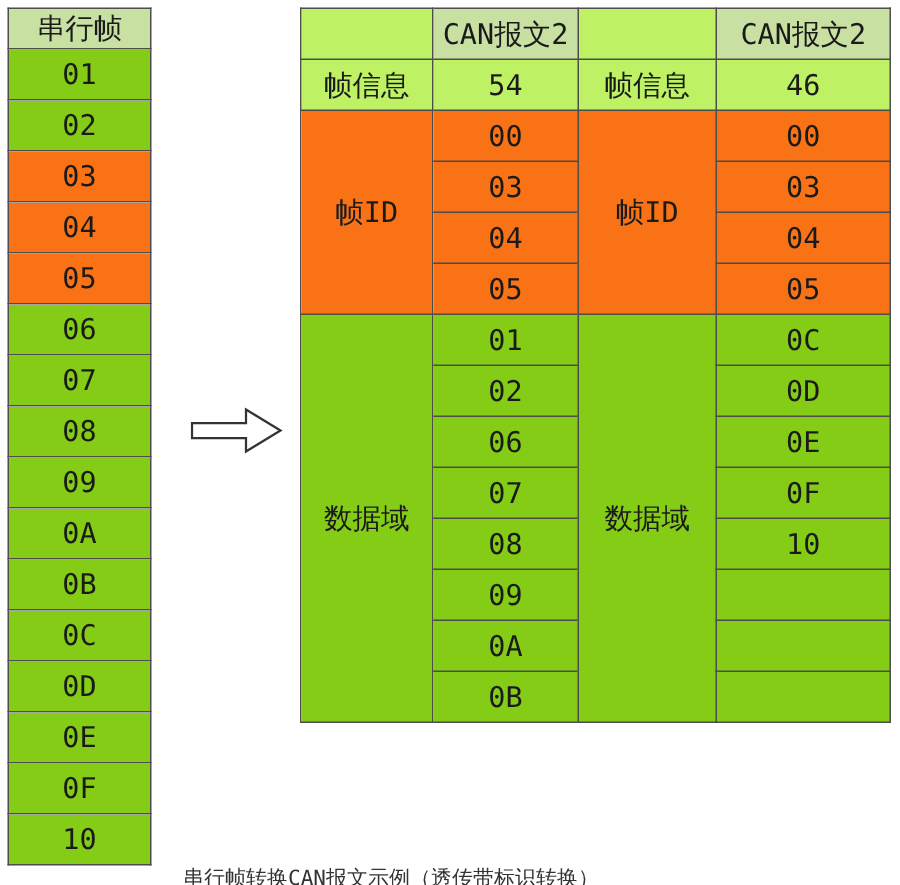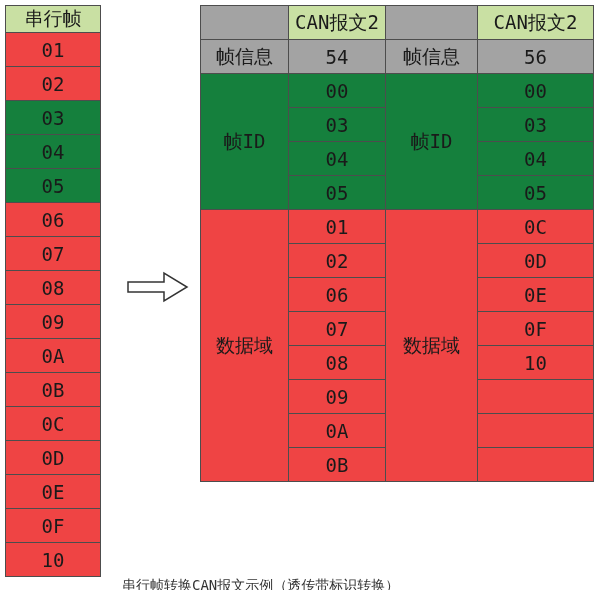--- a/index.html
+++ b/index.html
@@ -19,23 +19,23 @@
     border: 1px solid #4d4d4d;
     text-align: center;
     vertical-align: middle;
     font-weight: normal;
     font-size: 19px;
     color: #1a1a1a;
     padding: 0;
     overflow: hidden;
   }
   .green  { background: #c9e0a3; }
-  .pink   { background: #15803d; }
-  .orange { background: #ef4444; }
-  .white  { background: #a3a3a3; }
+  .pink   { background: #f97316; }
+  .orange { background: #84cc16; }
+  .white  { background: #bef264; }
 
   #serial-table { position: absolute; left: 5px; top: 5px; width: 96px; }
   #serial-table th { height: 26px; }
   #serial-table td { height: 33px; }
 
   #can-table { position: absolute; left: 200px; top: 5px; }
   #can-table th { height: 25px; margin-left: 12px; }
   #can-table td { height: 33px; }
 
   #arrow { position: absolute; left: 127px; top: 270px; }
@@ -125,21 +125,21 @@
         <tr>
       <td class="white"></td>
       <th class="green">CAN报文2</th>
       <td class="white"></td>
       <th class="green">CAN报文2</th>
     </tr>
     <tr>
       <td class="white">帧信息</td>
       <td class="white">54</td>
       <td class="white">帧信息</td>
-      <td class="white">56</td>
+      <td class="white">46</td>
     </tr>
     <tr>
       <td class="pink" rowspan="4">帧ID</td>
       <td class="pink">00</td>
       <td class="pink" rowspan="4">帧ID</td>
       <td class="pink">00</td>
     </tr>
     <tr>
       <td class="pink">03</td>
       <td class="pink">03</td>

